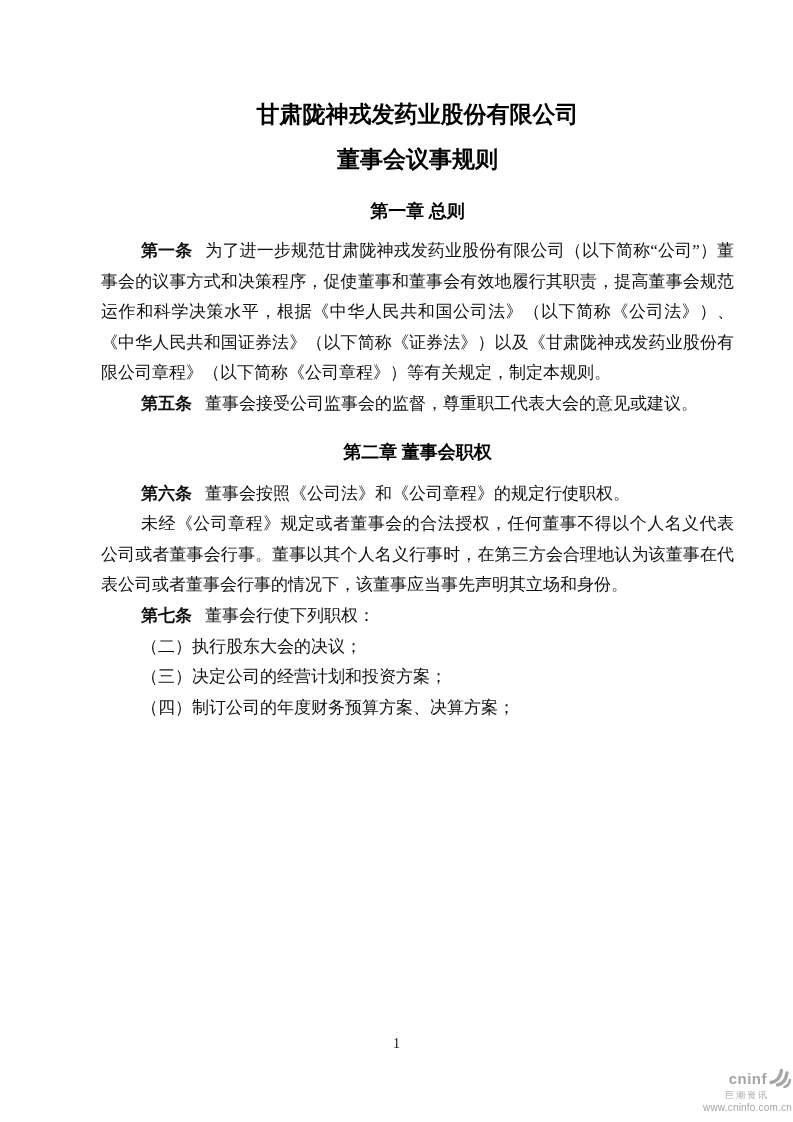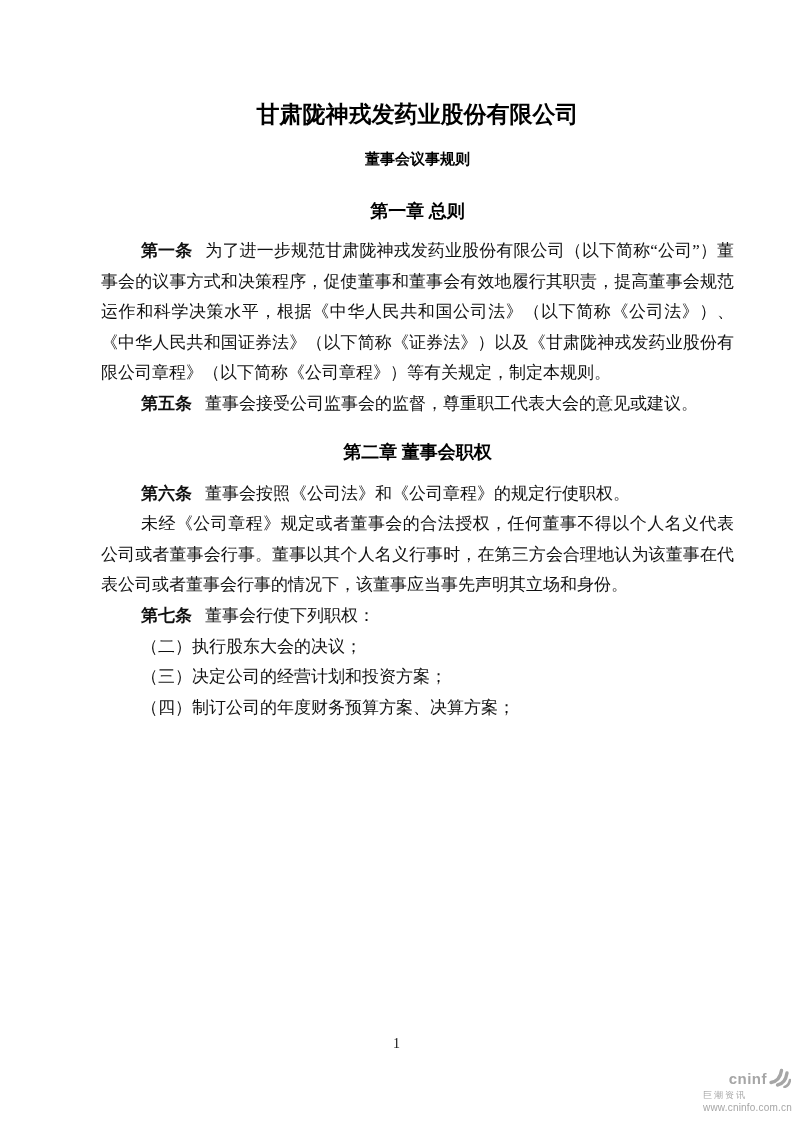--- a/index.html
+++ b/index.html
@@ -25,21 +25,21 @@
     padding-top: 101px;
     text-align: center;
     font-size: 23px;
     line-height: 27px;
     font-weight: bold;
     color: #000000;
   }
   .doc-subtitle {
     margin: 18px 0 0 0;
     text-align: center;
-    font-size: 15px;
+    font-size: 23px;
     line-height: 27px;
     font-weight: bold;
     color: #000000;
   }
   .chapter-heading {
     margin: 26px 0 0 0;
     text-align: center;
     font-size: 18px;
     line-height: 24px;
     font-weight: bold;
@@ -74,21 +74,21 @@
     font-size: 14px;
     color: #111111;
   }
   .cninfo-logo {
     position: absolute;
     top: 1068px;
     right: 2px;
     width: 88px;
     color: #a6a6a6;
     font-family: "Liberation Sans", "DejaVu Sans", sans-serif;
-    text-align: left;
+    text-align: right;
     line-height: 1;
   }
   .cninfo-row1 {
     display: flex;
     align-items: center;
     justify-content: flex-end;
     gap: 2px;
   }
   .cninfo-brand {
     font-size: 15px;

